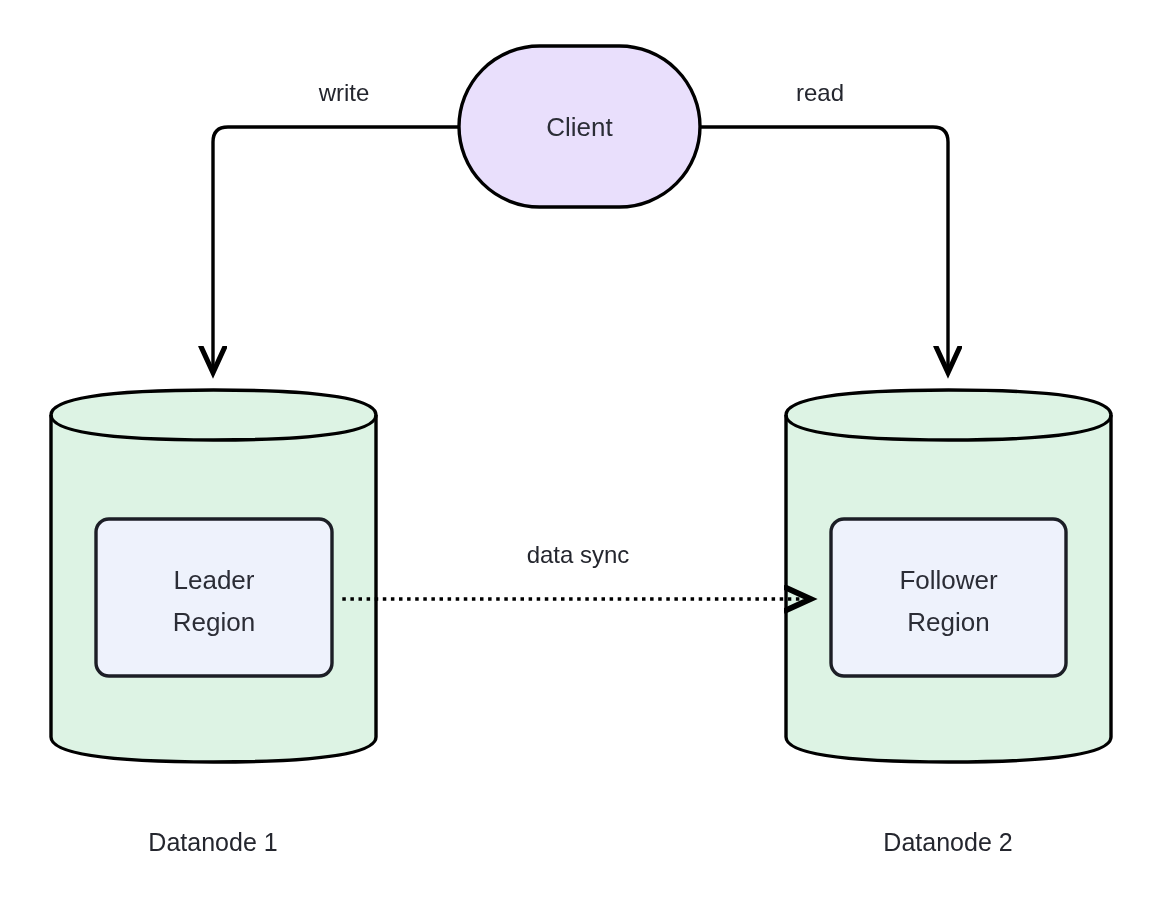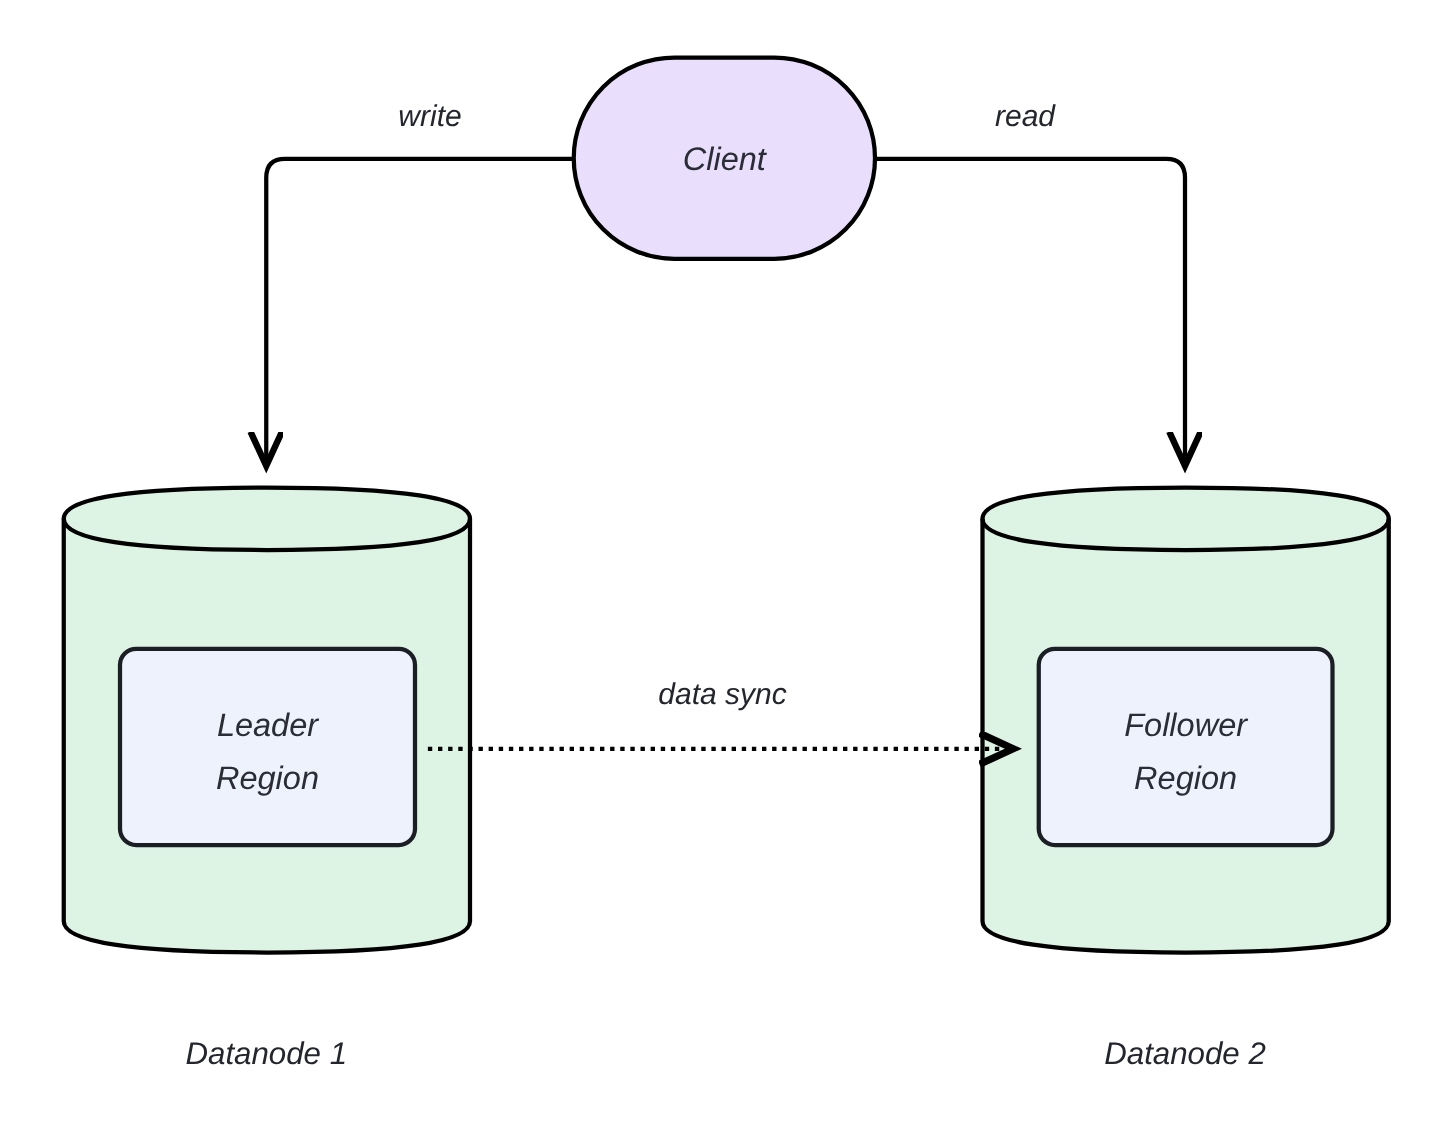--- a/index.html
+++ b/index.html
@@ -10,21 +10,20 @@
   body {
     width: 1162px;
     height: 912px;
     font-family: "Liberation Sans", sans-serif;
     overflow: hidden;
   }
   #diagram-root {
     position: relative;
     width: 1162px;
     height: 876px;
-    font-style: italic;
   }
   svg.diagram-canvas {
     position: absolute;
     left: 0;
     top: 0;
     width: 1162px;
     height: 912px;
   }
   .node-label {
     font-family: "Liberation Sans", sans-serif;

